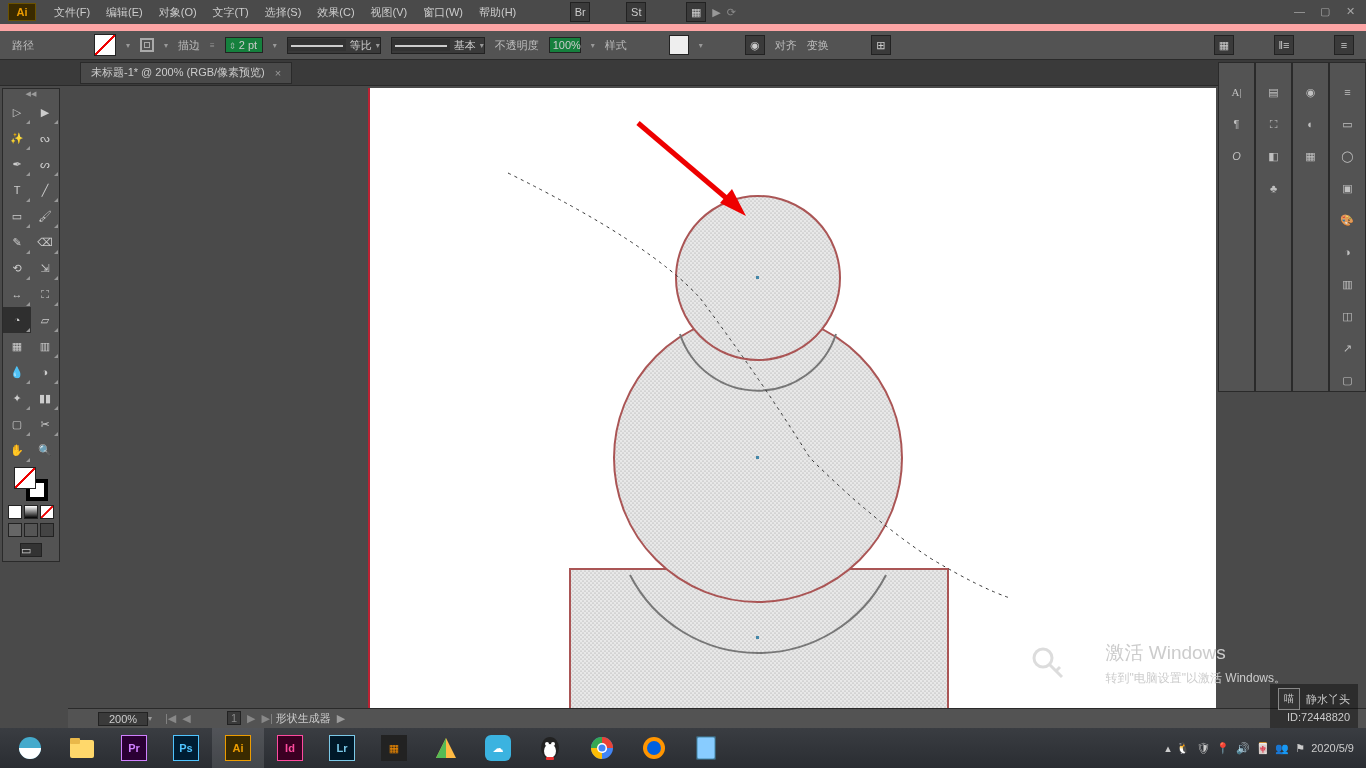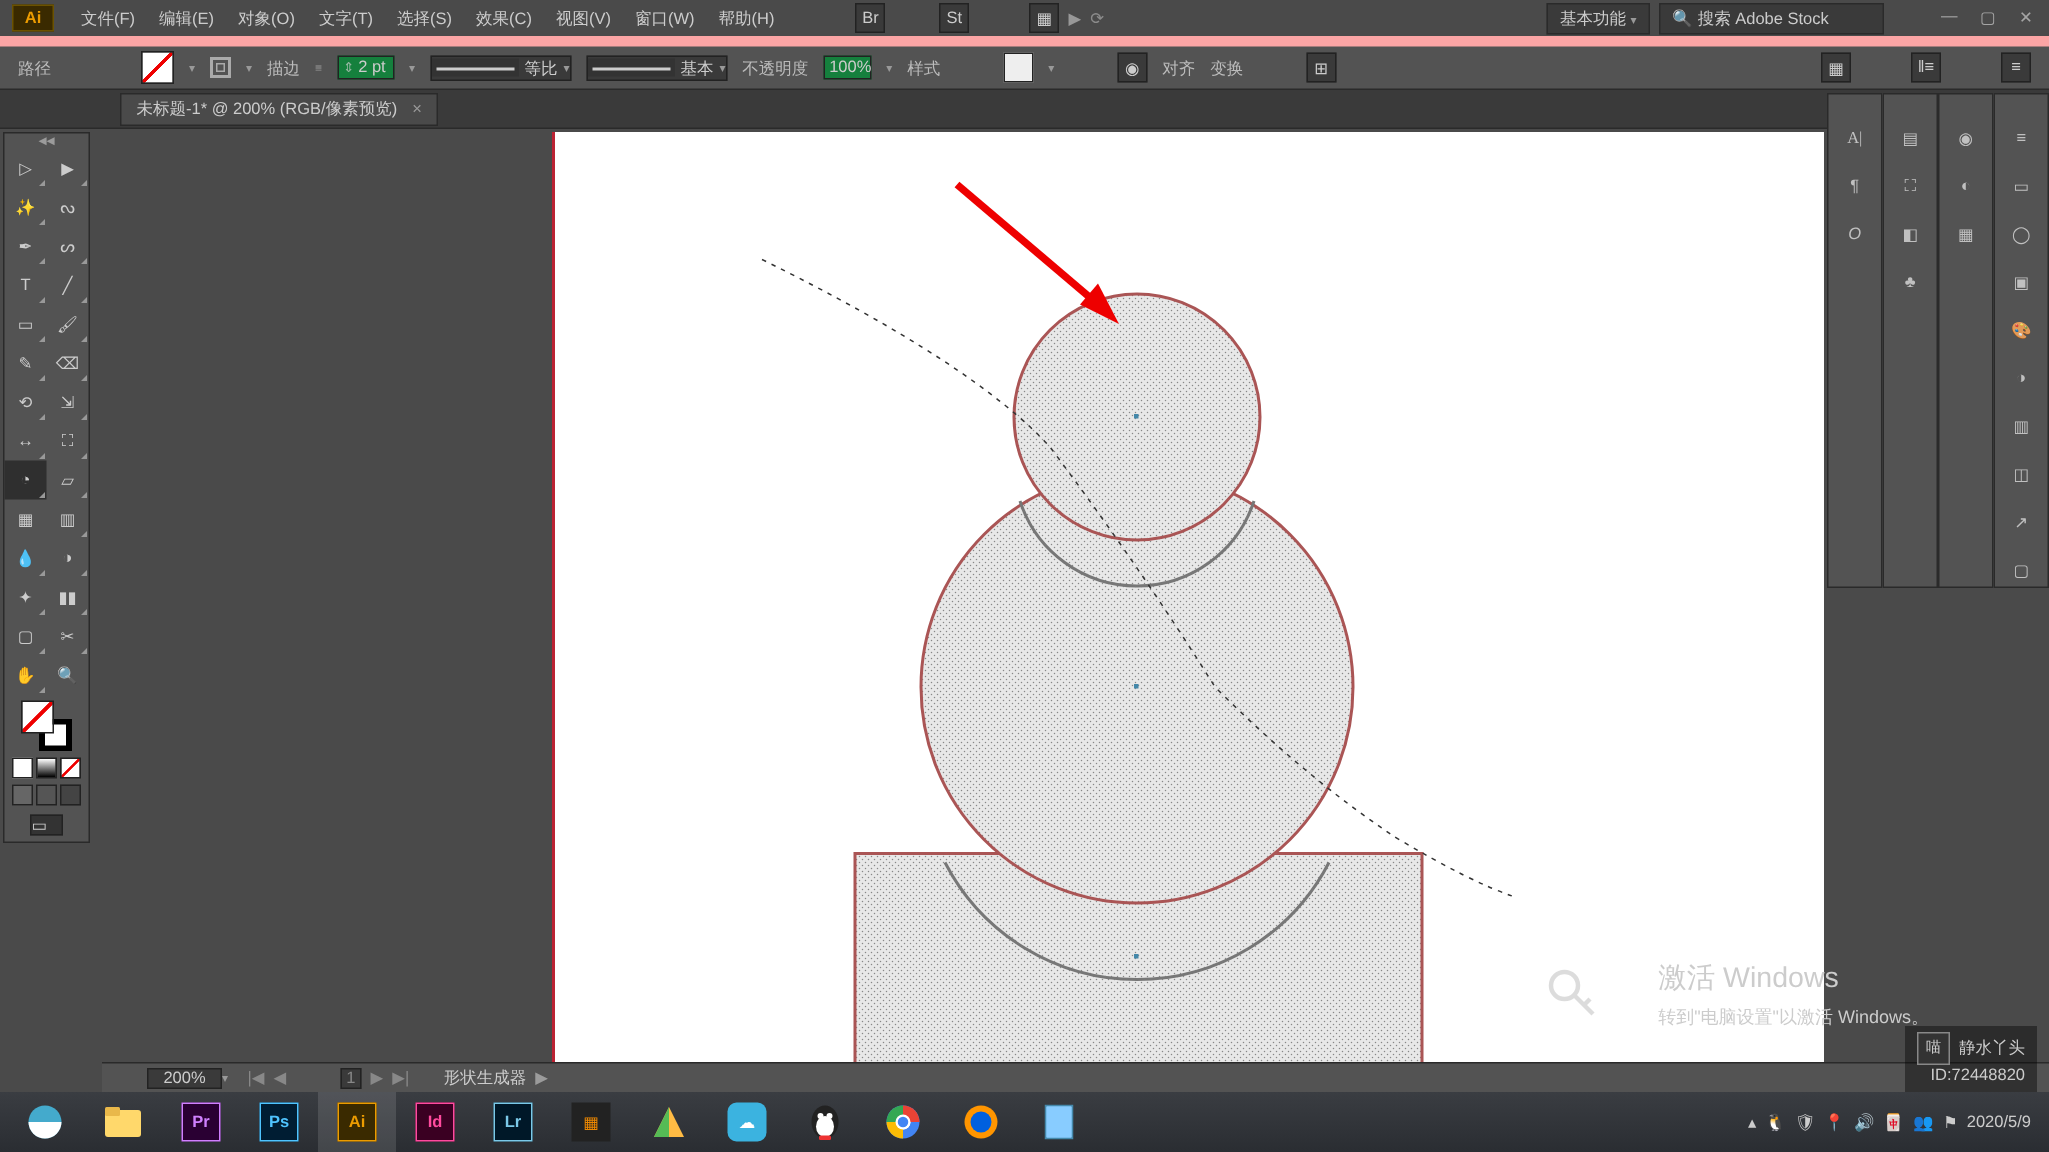--- a/index.html
+++ b/index.html
@@ -59,21 +59,21 @@
 
 
 .right-panels { position: absolute; right: 0; top: 62px; width: 148px; display: flex; }
 .panel-col { width: 37px; background: #535353; border: 1px solid #2a2a2a; display: flex; flex-direction: column; align-items: center; padding-top: 18px; gap: 10px; }
 .panel-icon { width: 22px; height: 22px; display: flex; align-items: center; justify-content: center; opacity: .9; }
 
 
 .statusbar { position: absolute; left: 68px; right: 0; bottom: 40px; height: 20px; background: #535353; border-top: 1px solid #2a2a2a; display: flex; align-items: center; font-size: 10px; }
 .zoom-box { width: 50px; background: #3a3a3a; border: 1px solid #222; text-align: center; margin-left: 30px; }
 .nav-arrows span { padding: 0 3px; color: #888; }
-.status-label { margin-left: 20px; }
+.status-label { }
 
 
 .watermark { position: absolute; right: 80px; bottom: 80px; text-align: left; color: #999; line-height: 1.6; margin-left: 40px; }
 .watermark .big { font-size: 19px; }
 .watermark .small { font-size: 12px; }
 .watermark-key { position: absolute; right: 300px; bottom: 85px; opacity: .4; }
 
 
 .taskbar { position: absolute; left: 0; right: 0; bottom: 0; height: 40px; background: linear-gradient(#3a3d42, #2a2d32); display: flex; align-items: center; padding: 0 4px; }
 .task-icon { width: 52px; height: 40px; display: flex; align-items: center; justify-content: center; }
@@ -101,28 +101,20 @@
   <div class="cb-iconbtn">Br</div>
   <div style="width:4px"></div>
   <div class="cb-iconbtn">St</div>
   <div style="width:8px"></div>
   <div class="cb-iconbtn">▦</div>
   <div style="width:6px"></div>
   <div style="opacity:.6">▶</div>
   <div style="width:6px"></div>
   <div style="opacity:.5">⟳</div>
 
-  <div class="menubar-right">
-    <div class="workspace-label">
-      <span>基本功能</span> <span class="cb-chevron">▾</span>
-    </div>
-    <div class="search-stock">
-      🔍 <span>搜索 Adobe Stock</span>
-    </div>
-  </div>
   <div class="window-controls">
     <div class="win-btn">—</div>
     <div class="win-btn">▢</div>
     <div class="win-btn">✕</div>
   </div>
 </div>
 
 <div class="controlbar">
   <span class="cb-label">路径</span>
   <div style="width:40px"></div>

